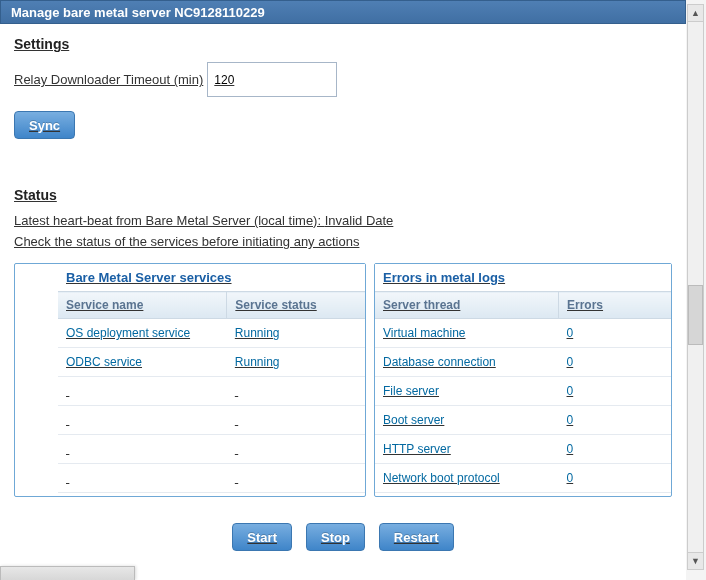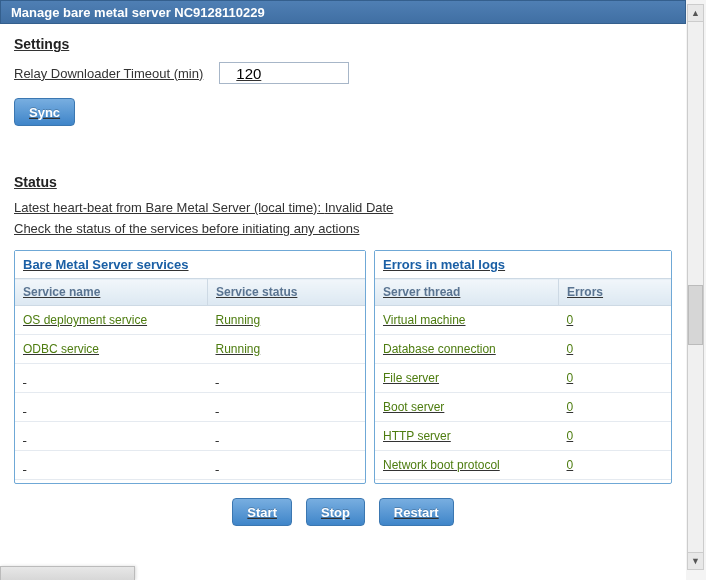--- a/index.html
+++ b/index.html
@@ -71,33 +71,33 @@
   }
   h2.section {
     font-size: 14px;
     font-weight: bold;
     margin: 4px 0 10px 0;
     color: #222;
   }
   .row {
     display: flex;
     align-items: center;
-    gap: 16px;
+    gap: 4px;
     margin-bottom: 14px;
   }
   .label {
     font-size: 13px;
     color: #333;
   }
   input.textfield {
     border: 1px solid #a7b6c8;
-    height: 22px;
+    height: 35px;
     width: 130px;
-    padding: 2px 16px;
-    font-size: 15px;
+    padding: 2px 6px;
+    font-size: 12px;
     font-family: inherit;
     background: #fff;
   }
   .center {
     display: flex;
     margin-bottom: 24px;
   }
   .btn {
     display: inline-flex;
     align-items: center;
@@ -111,21 +111,21 @@
     color: #fff;
     font-weight: bold;
     font-size: 13px;
     cursor: pointer;
     text-shadow: 0 -1px 0 rgba(0,0,0,.2);
   }
   .button-row {
     display: flex;
     justify-content: center;
     gap: 14px;
-    margin-top: 14px;
+    margin-top: 26px;
     margin-bottom: 6px;
   }
   .status-text {
     margin: 6px 0;
     font-size: 13px;
     color: #333;
   }
   .panels {
     display: flex;
     gap: 8px;
@@ -133,21 +133,21 @@
   }
   .panel {
     border: 1px solid #6fa8d6;
     border-radius: 2px;
     background: #fff;
     flex: 1;
     min-height: 234px;
     display: flex;
     flex-direction: column;
   }
-  .panel.left { flex: 0 0 352px; }
+  .panel.left { flex: 0 0 352px; padding-left: 43px; }
   .panel-header {
     padding: 6px 8px 6px 8px;
     color: #1a5fa5;
     font-weight: bold;
     font-size: 13px;
     background: #fff;
   }
   .grid {
     width: 100%;
     border-collapse: collapse;
@@ -163,21 +163,21 @@
     border-top: 1px solid #cdd9e4;
     border-bottom: 1px solid #cdd9e4;
     border-right: 1px solid #cdd9e4;
     padding: 6px 8px;
     height: 24px;
   }
   .grid thead th:last-child { border-right: none; }
   .grid tbody td {
     border-bottom: 1px solid #e5eaf0;
     padding: 7px 8px;
-    color: #4d7c0f;
+    color: #0369a1;
     height: 26px;
   }
   .grid tbody tr.empty td { color: transparent; }
   .bottom-tab {
     position: absolute;
     left: 0;
     bottom: 0;
     width: 135px;
     height: 14px;
     background: linear-gradient(#e7e7e7,#d7d7d7);

